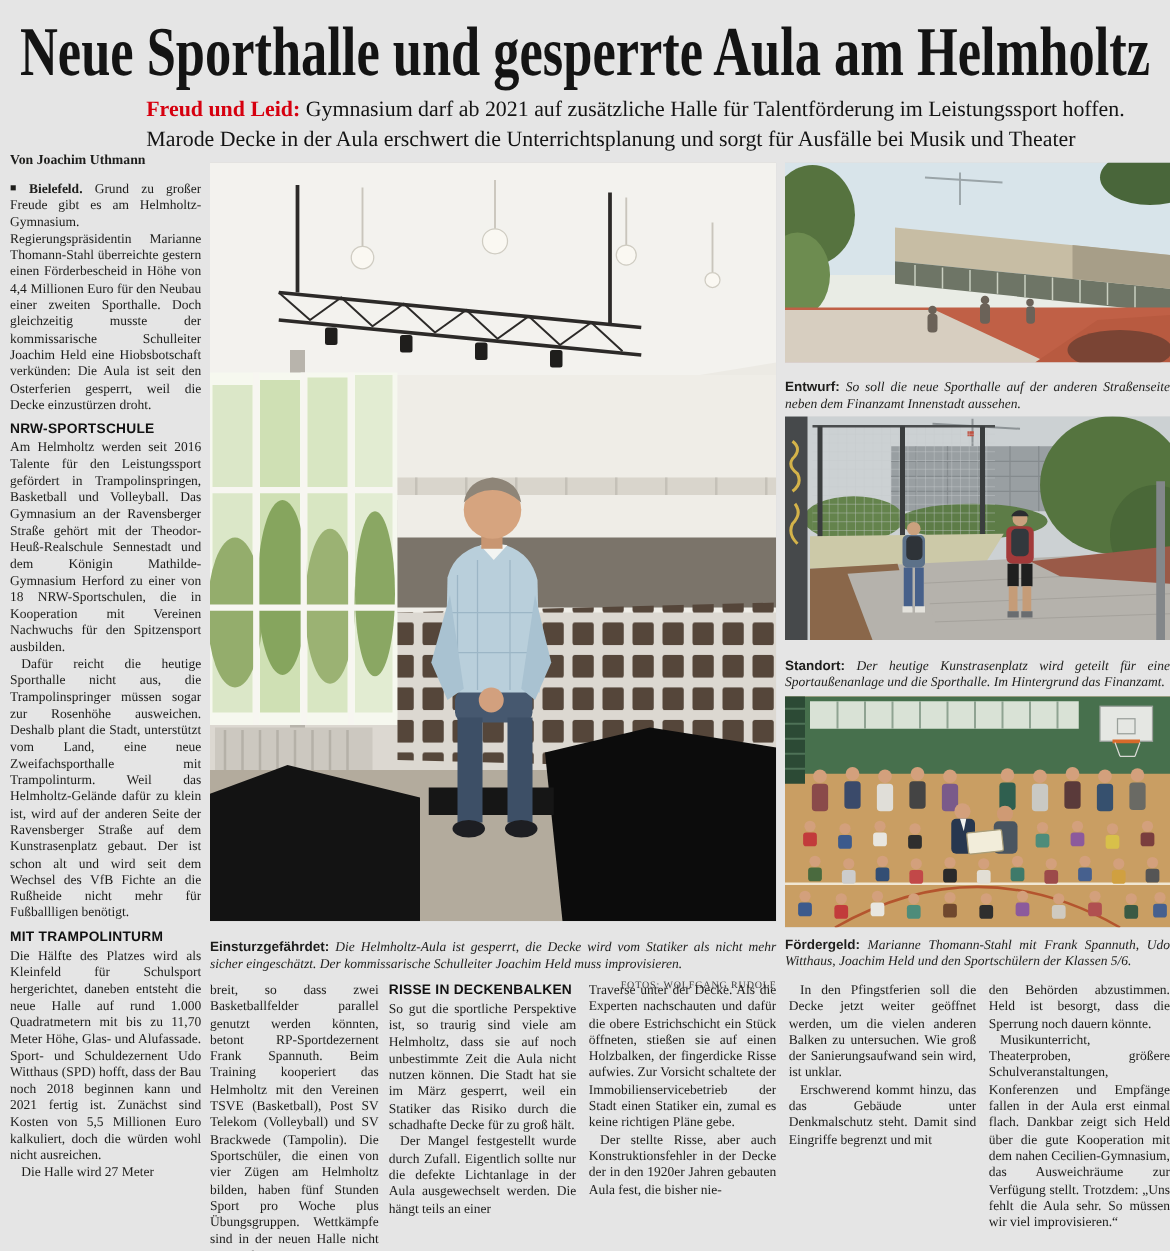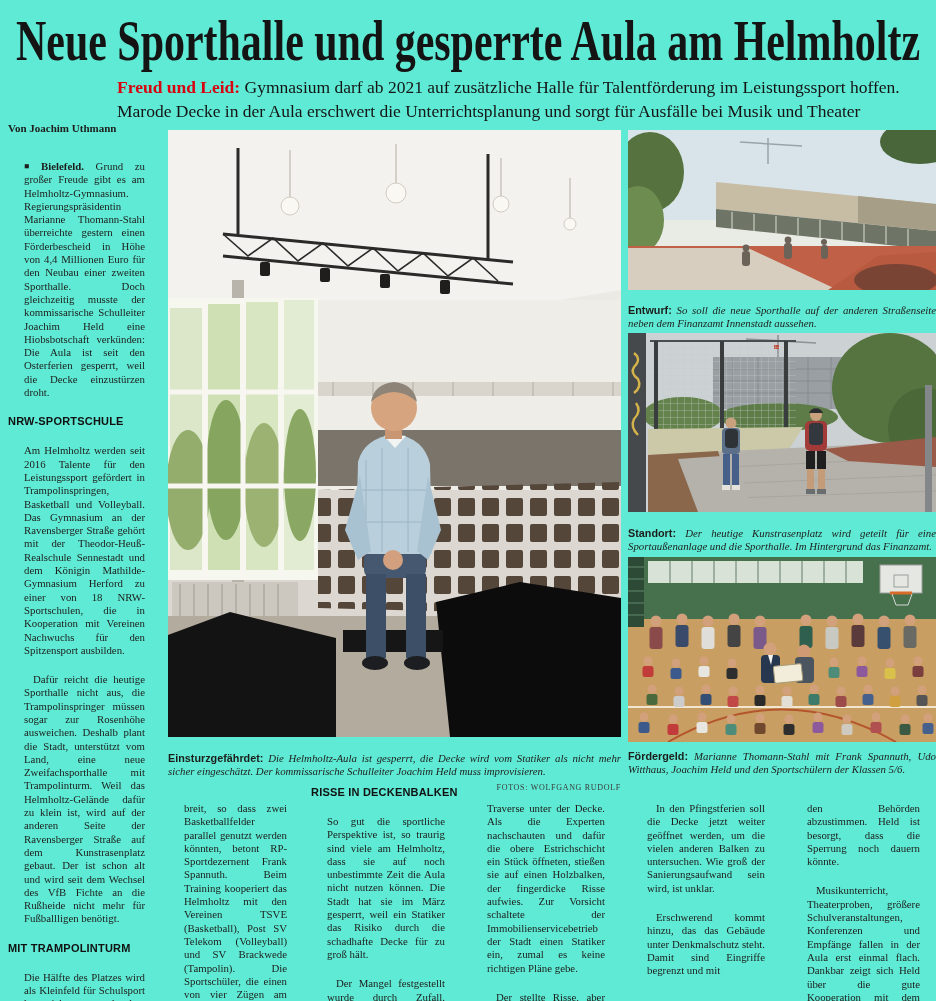--- a/index.html
+++ b/index.html
@@ -1,29 +1,29 @@
 <!DOCTYPE html>
 <html lang="de"><head>
 <meta charset="utf-8">
 <style>
   *{box-sizing:border-box;}
   html,body{margin:0;padding:0;background:#fff;}
-  #page{position:relative;width:936px;height:1001px;overflow:hidden;background:#5eead4;
+  #page{position:relative;width:936px;height:1001px;overflow:hidden;background:#e5e5e5;
         color:#1d1d1b;font-family:"Liberation Serif",serif;}
   .abs{position:absolute;}
   
   .headline{left:0;top:10px;width:936px;height:64px;}
   .headline text{font-family:"Liberation Serif",serif;font-weight:700;fill:#141414;}
   
   .standfirst{left:117px;top:76px;width:834px;font-size:17.5px;line-height:23.5px;color:#141414;}
   .kicker{color:#d6000f;font-weight:700;}
   
   .byline{left:8px;top:122px;font-size:11px;font-weight:700;}
   
-  .bodytext p{margin:16px;text-align:justify;font-size:10.8px;line-height:13.3px;hyphens:auto;}
+  .bodytext p{margin:0;text-align:justify;font-size:10.8px;line-height:13.3px;hyphens:auto;}
   .bodytext p.ind{text-indent:9px;}
   h3.sec{font-family:"Liberation Sans",sans-serif;font-size:11px;line-height:13px;
          margin:6px 0 2px 0;letter-spacing:.2px;color:#111;}
   .leftcol{left:8px;top:144px;width:153px;height:857px;overflow:hidden;}
   .bullet{font-size:8.5px;margin-right:3px;vertical-align:1px;}
   
   .photo{position:absolute;overflow:hidden;background:#ddd;}
   .photo svg{display:block;}
   
   .cap{position:absolute;font-style:italic;font-size:10.8px;line-height:13.2px;text-align:justify;}

